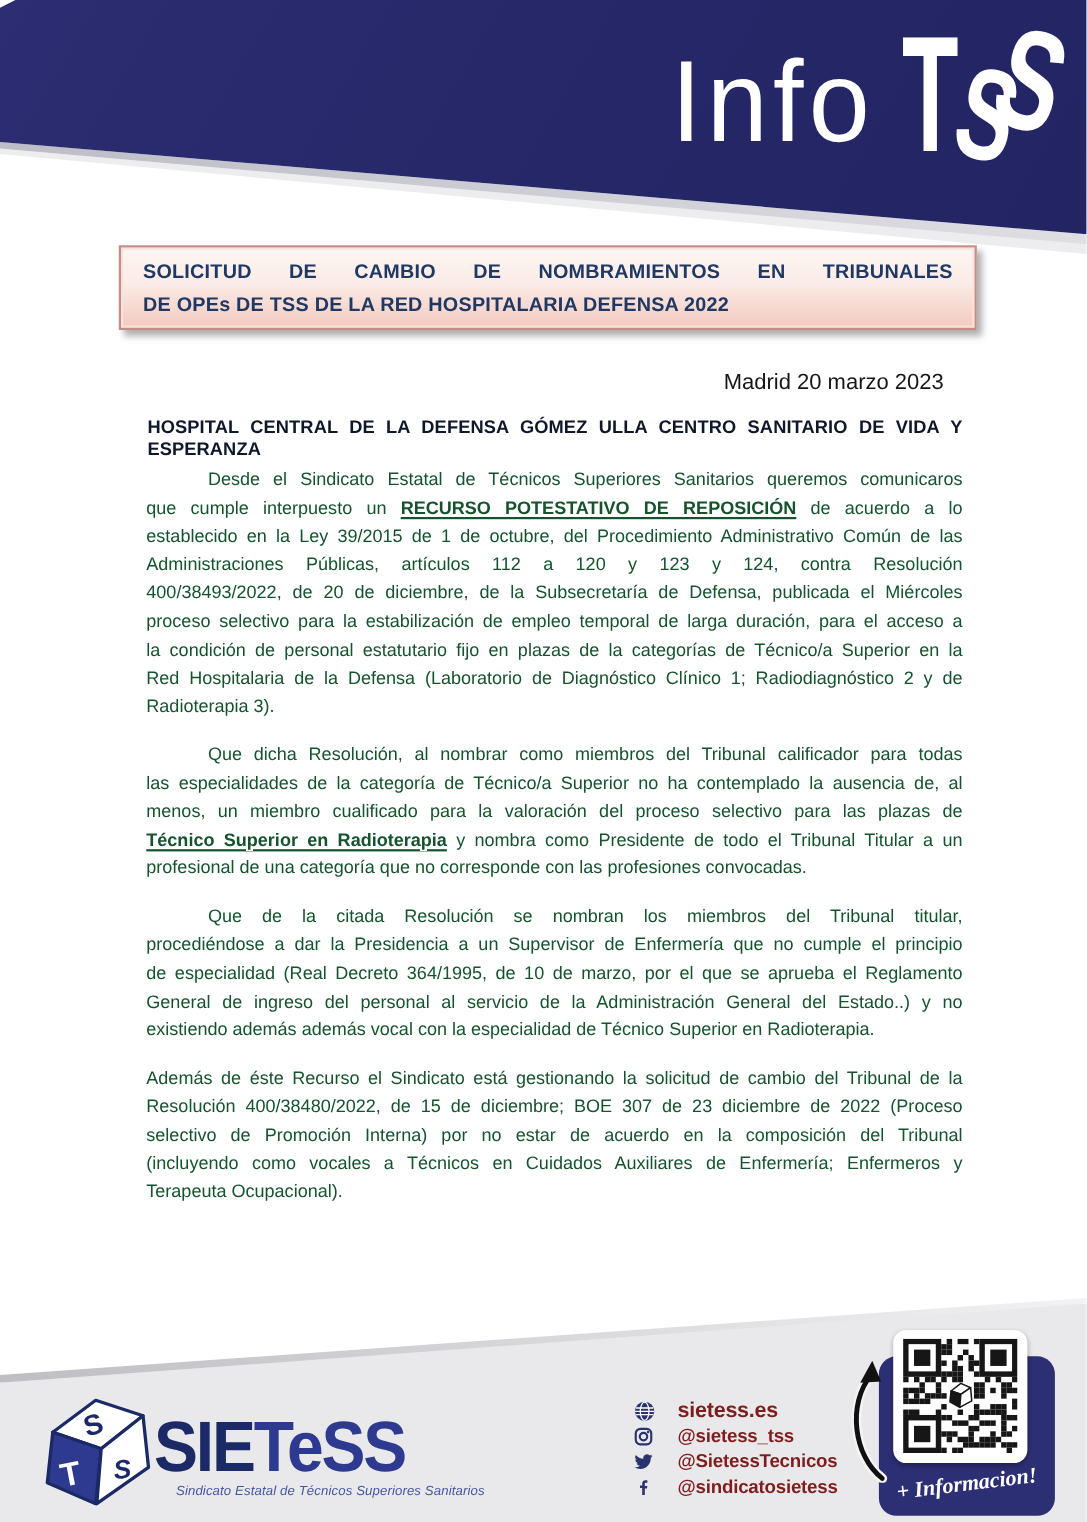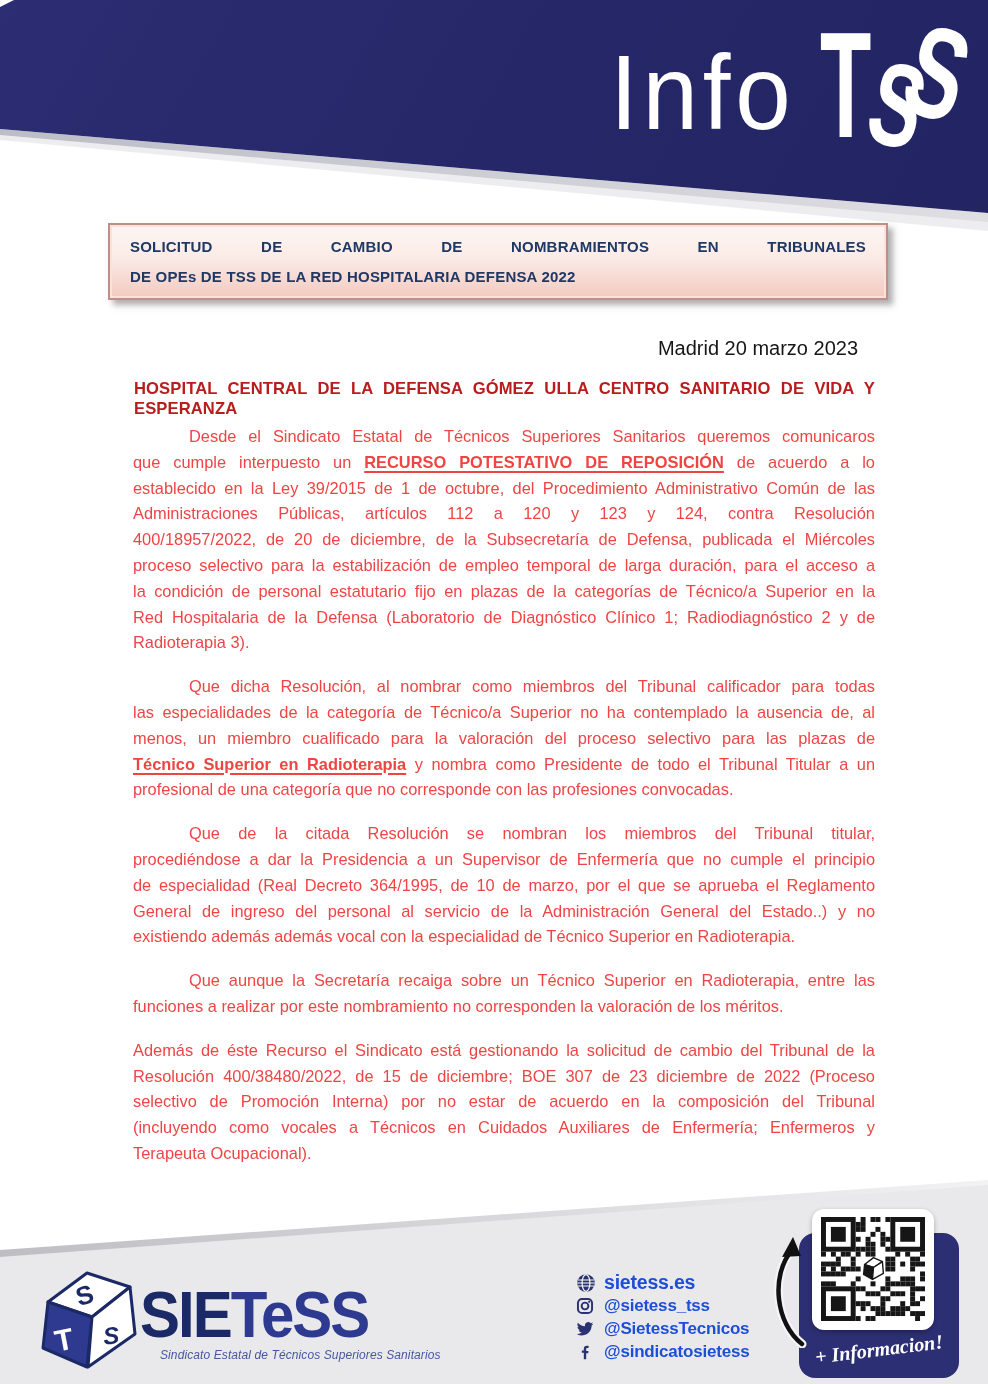--- a/index.html
+++ b/index.html
@@ -26,30 +26,30 @@
     transform:rotate(14deg) scaleX(.66);transform-origin:center;}
   .mh-s-big{position:absolute;left:894px;top:8px;font-size:130px;font-weight:800;line-height:1;
     transform:rotate(17deg) scaleX(.66);transform-origin:center;}
 
   
   .title-box{position:absolute;left:108px;top:223px;width:780px;height:77px;box-sizing:border-box;
     border:2px solid #c28d85;
     background:linear-gradient(to bottom,#fdf6f3 0%,#fbebe6 45%,#f3c9bf 100%);
     box-shadow:5px 5px 6px rgba(95,95,95,.5), inset 0 0 0 2px #f8e3dc;
     padding:7px 20px 0 20px;}
-  .title-line{font-weight:700;color:#1f3864;font-size:15px;line-height:30px;letter-spacing:.2px;}
+  .title-line{font-weight:700;color:#1f3864;font-size:18px;line-height:30px;letter-spacing:.2px;}
   .title-line.l1{text-align:justify;text-align-last:justify;}
 
   
   .dateline{position:absolute;top:337px;right:145px;font-size:20px;color:#161616;}
   .doc-heading{position:absolute;left:134px;top:379px;width:741px;font-size:16.6px;font-weight:700;
-    color:#b91c1c;text-align:justify;text-align-last:justify;letter-spacing:.1px;}
-
-  
-  .body-text{position:absolute;left:133px;top:424px;width:742px;color:#ef4444;
+    color:#0f172a;text-align:justify;text-align-last:justify;letter-spacing:.1px;}
+
+  
+  .body-text{position:absolute;left:133px;top:424px;width:742px;color:#14532d;
     font-size:16.4px;line-height:25.8px;}
   .para{margin:0 0 18px 0;}
   .line{text-align:justify;text-align-last:justify;}
   .line.last{text-align-last:left;}
   .line.first{text-indent:56px;}
   .seg-b{font-weight:700;}
   .seg-u{text-decoration:underline;text-decoration-thickness:2px;text-underline-offset:3px;}
 
   
   .footer-gray{position:absolute;left:0;top:1180px;width:988px;height:204px;background:#e9e9ec;
@@ -62,21 +62,21 @@
   .brand-name{position:absolute;left:140px;top:1283px;font-size:60px;line-height:1;
     letter-spacing:-2px;transform:scaleY(1.08);transform-origin:left top;white-space:nowrap;}
   .brand-sie{font-weight:800;color:#1b2a66;}
   .brand-tess{font-weight:700;color:#2e3a8f;}
   .brand-tagline{position:absolute;left:160px;top:1348px;font-size:12px;font-style:italic;
     color:#47579e;letter-spacing:.1px;}
 
   .social{position:absolute;left:576px;top:1271px;}
   .social-row{display:flex;align-items:center;height:23px;}
   .s-icon{width:18px;height:18px;margin-right:10px;flex:0 0 auto;}
-  .social-handle{font-size:17px;font-weight:700;color:#1d4ed8;letter-spacing:-.2px;}
+  .social-handle{font-size:17px;font-weight:700;color:#7f1d1d;letter-spacing:-.2px;margin-left:12px;}
   .social-row.emph .social-handle{font-size:19.5px;font-weight:800;}
   .social-row.emph .s-icon{width:20px;height:20px;margin-right:8px;}
 
   .qr-panel{position:absolute;left:799px;top:1233px;width:160px;height:145px;
     background:#2d2f75;border-radius:16px;}
   .qr-card{position:absolute;left:812px;top:1209px;width:122px;height:121px;background:#fff;
     border-radius:12px;box-shadow:0 2px 5px rgba(0,0,0,.28);}
   .qr-card svg{position:absolute;left:9px;top:8px;}
   .qr-label{position:absolute;left:799px;top:1338px;width:160px;text-align:center;color:#fff;
     font-family:"Liberation Serif",serif;font-style:italic;font-weight:700;font-size:20px;
@@ -106,43 +106,39 @@
 
   <div class="dateline">Madrid 20 marzo 2023</div>
   <div class="doc-heading">HOSPITAL CENTRAL DE LA DEFENSA GÓMEZ ULLA CENTRO SANITARIO DE VIDA Y ESPERANZA</div>
 
   <div class="body-text">
       <div class="para">
         <div class="line first"><span>Desde el Sindicato Estatal de Técnicos Superiores Sanitarios queremos comunicaros</span></div>
         <div class="line"><span>que cumple interpuesto un </span><span class="seg-b seg-u">RECURSO POTESTATIVO DE REPOSICIÓN</span><span> de acuerdo a lo</span></div>
         <div class="line"><span>establecido en la Ley 39/2015 de 1 de octubre, del Procedimiento Administrativo Común de las</span></div>
         <div class="line"><span>Administraciones Públicas, artículos 112 a 120 y 123 y 124, contra Resolución</span></div>
-        <div class="line"><span>400/18957/2022, de 20 de diciembre, de la Subsecretaría de Defensa, publicada el Miércoles</span></div>
+        <div class="line"><span>400/38493/2022, de 20 de diciembre, de la Subsecretaría de Defensa, publicada el Miércoles</span></div>
         <div class="line"><span>proceso selectivo para la estabilización de empleo temporal de larga duración, para el acceso a</span></div>
         <div class="line"><span>la condición de personal estatutario fijo en plazas de la categorías de Técnico/a Superior en la</span></div>
         <div class="line"><span>Red Hospitalaria de la Defensa (Laboratorio de Diagnóstico Clínico 1; Radiodiagnóstico 2 y de</span></div>
         <div class="line last"><span>Radioterapia 3).</span></div>
       </div>
       <div class="para">
         <div class="line first"><span>Que dicha Resolución, al nombrar como miembros del Tribunal calificador para todas</span></div>
         <div class="line"><span>las especialidades de la categoría de Técnico/a Superior no ha contemplado la ausencia de, al</span></div>
         <div class="line"><span>menos, un miembro cualificado para la valoración del proceso selectivo para las plazas de</span></div>
         <div class="line"><span class="seg-b seg-u">Técnico Superior en Radioterapia</span><span> y nombra como Presidente de todo el Tribunal Titular a un</span></div>
         <div class="line last"><span>profesional de una categoría que no corresponde con las profesiones convocadas.</span></div>
       </div>
       <div class="para">
         <div class="line first"><span>Que de la citada Resolución se nombran los miembros del Tribunal titular,</span></div>
         <div class="line"><span>procediéndose a dar la Presidencia a un Supervisor de Enfermería que no cumple el principio</span></div>
         <div class="line"><span>de especialidad (Real Decreto 364/1995, de 10 de marzo, por el que se aprueba el Reglamento</span></div>
         <div class="line"><span>General de ingreso del personal al servicio de la Administración General del Estado..) y no</span></div>
         <div class="line last"><span>existiendo además además vocal con la especialidad de Técnico Superior en Radioterapia.</span></div>
-      </div>
-      <div class="para">
-        <div class="line first"><span>Que aunque la Secretaría recaiga sobre un Técnico Superior en Radioterapia, entre las</span></div>
-        <div class="line last"><span>funciones a realizar por este nombramiento no corresponden la valoración de los méritos.</span></div>
       </div>
       <div class="para">
         <div class="line"><span>Además de éste Recurso el Sindicato está gestionando la solicitud de cambio del Tribunal de la</span></div>
         <div class="line"><span>Resolución 400/38480/2022, de 15 de diciembre; BOE 307 de 23 diciembre de 2022 (Proceso</span></div>
         <div class="line"><span>selectivo de Promoción Interna) por no estar de acuerdo en la composición del Tribunal</span></div>
         <div class="line"><span>(incluyendo como vocales a Técnicos en Cuidados Auxiliares de Enfermería; Enfermeros y</span></div>
         <div class="line last"><span>Terapeuta Ocupacional).</span></div>
       </div>
     </div>
 

